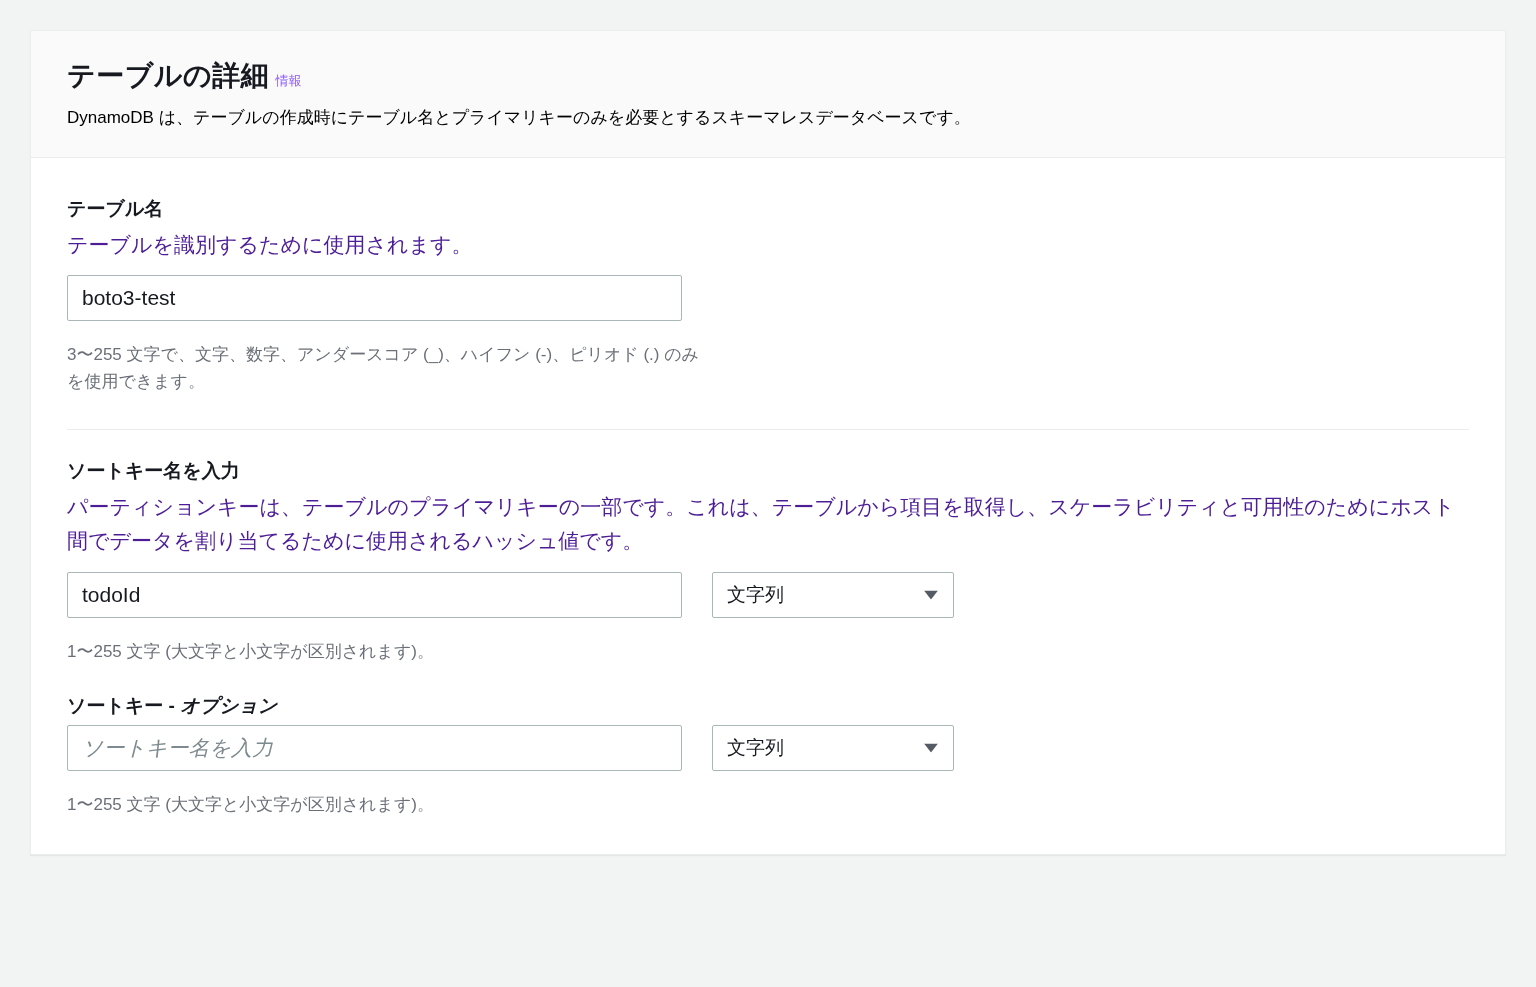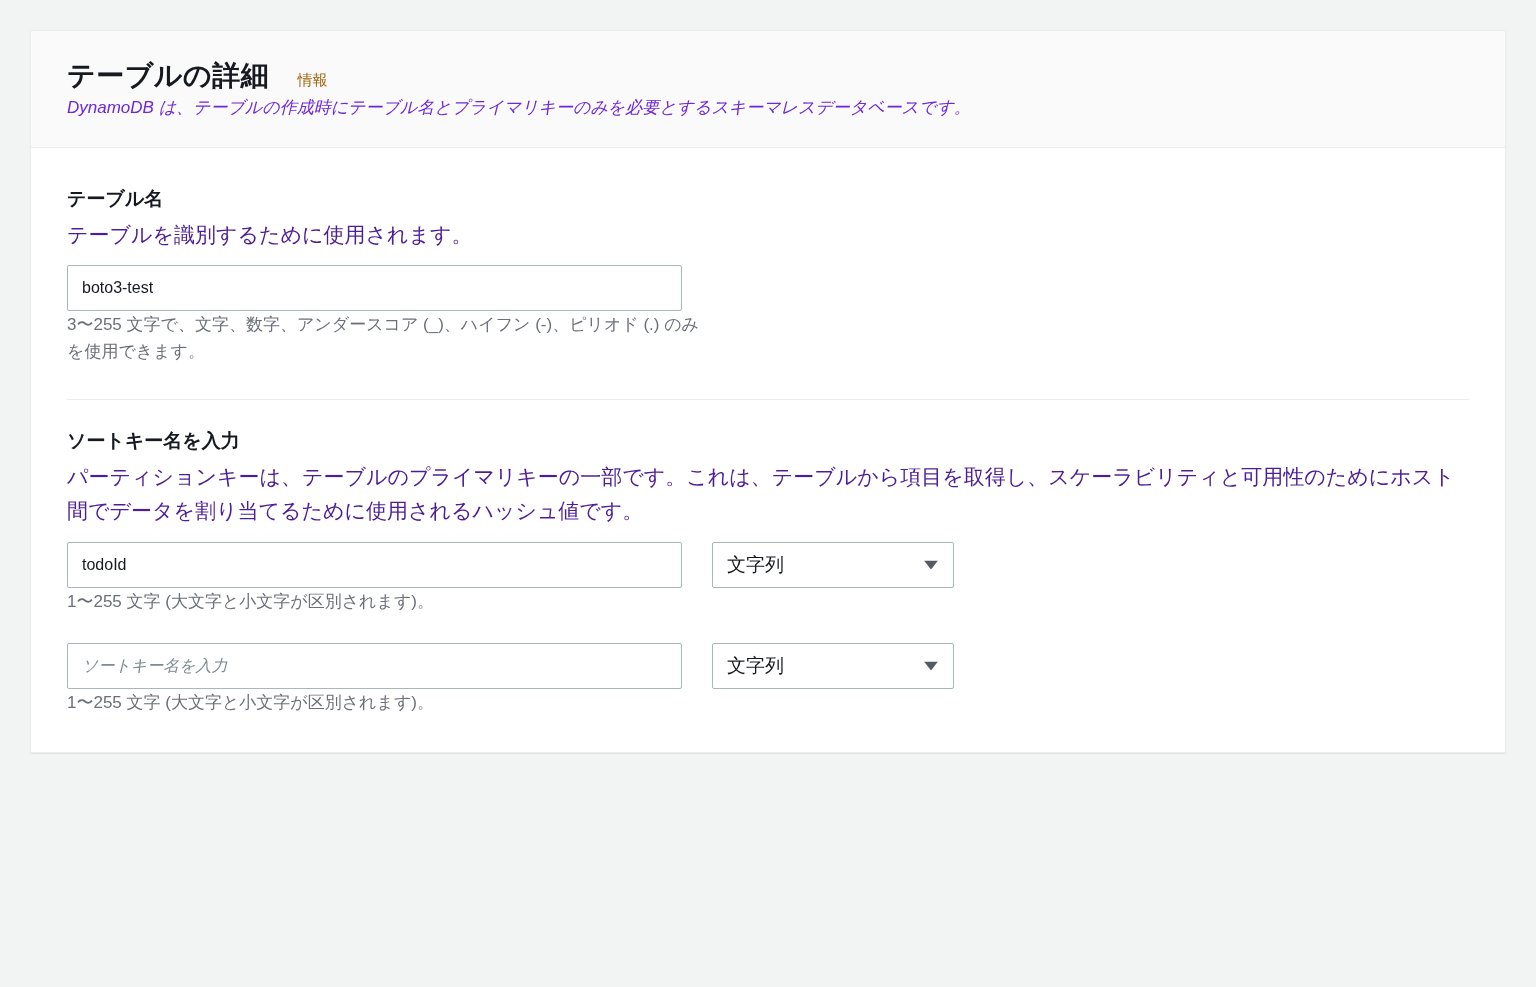--- a/index.html
+++ b/index.html
@@ -23,32 +23,32 @@
       border-bottom: 1px solid #eaeded;
       background: #fafafa;
     }
     .panel-header h2 {
       font-size: 28px;
       font-weight: 700;
       display: inline-block;
       letter-spacing: 0.5px;
     }
     .info-link {
-      color: #a16207;
-      font-size: 15px;
+      color: #8b5cf6;
+      font-size: 13px;
       font-weight: 400;
-      margin-left: 24px;
+      margin-left: 2px;
       cursor: pointer;
       vertical-align: middle;
     }
     .panel-header p.sub {
       font-size: 17px;
-      color: #6d28d9;
+      color: #000000;
+      margin-top: 10px;
       line-height: 1.5;
-      font-style: italic;
     }
     .panel-body {
       padding: 10px 36px 36px 36px;
     }
     .form-group {
       padding-top: 28px;
     }
     .separator {
       border-top: 1px solid #eaeded;
       margin-top: 34px;
@@ -65,33 +65,33 @@
     .field-desc {
       font-size: 21px;
       color: #4c1d95;
       line-height: 1.6;
       margin-bottom: 14px;
     }
     .field-hint {
       font-size: 17px;
       color: #6b7078;
       line-height: 1.6;
-      margin-top: 0;
+      margin-top: 20px;
       max-width: 640px;
     }
     .input-row {
       display: flex;
       gap: 30px;
       align-items: center;
     }
     input[type="text"] {
       width: 615px;
       height: 46px;
       padding: 8px 14px;
-      font-size: 16px;
+      font-size: 21px;
       border: 1px solid #aab7b8;
       border-radius: 2px;
       color: #16191f;
       background: #fff;
     }
     input[type="text"]::placeholder {
       color: #7d8a8f;
       font-style: italic;
     }
     .select-wrap {
@@ -159,20 +159,23 @@
             <svg width="14" height="9" viewBox="0 0 14 9">
                 <polygon points="0,0 14,0 7,9" fill="#545b64"></polygon>
               </svg>
           </span>
         </div>
       </div>
       <div class="field-hint">1〜255 文字 (大文字と小文字が区別されます)。</div>
     </div>
 
     <div class="form-group">
+      <div class="field-label">
+        <span>ソートキー</span><span> - </span><span class="optional">オプション</span>
+      </div>
       <div class="input-row">
         <input type="text" placeholder="ソートキー名を入力" style="">
         <div class="select-wrap">
           <div class="select">
             <span>文字列</span>
           </div>
           <span class="select-caret">
             <svg width="14" height="9" viewBox="0 0 14 9">
                 <polygon points="0,0 14,0 7,9" fill="#545b64"></polygon>
               </svg>

